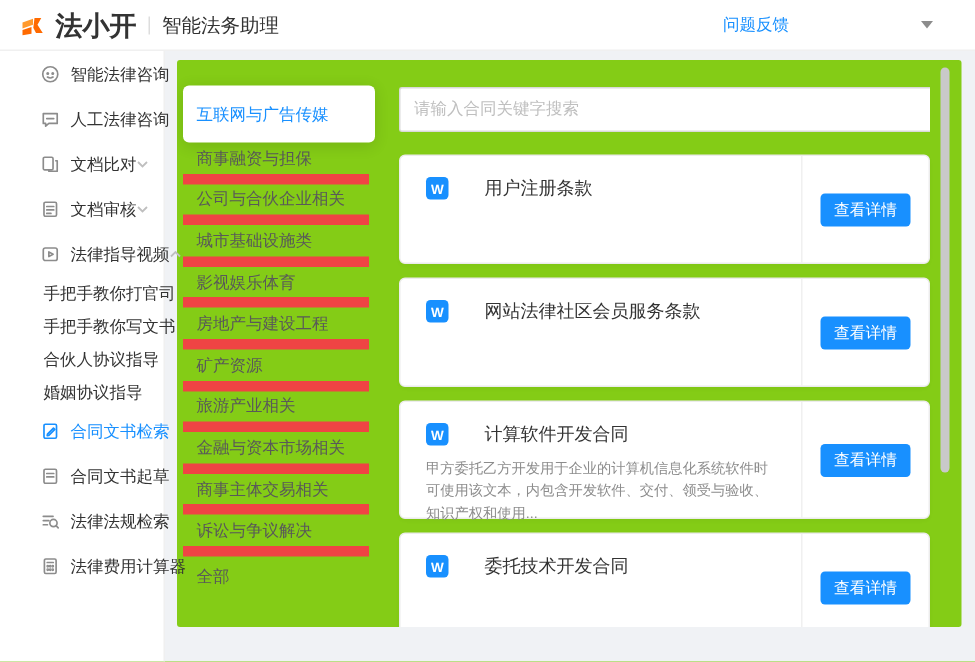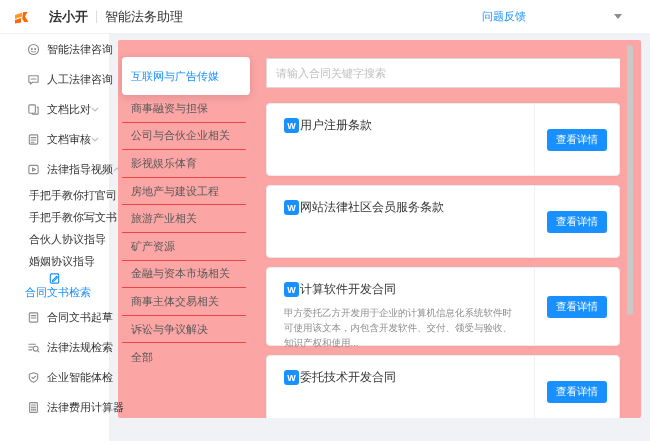--- a/index.html
+++ b/index.html
@@ -8,56 +8,56 @@
     font-family:"Liberation Sans","DejaVu Sans",sans-serif;
     background:#f0f2f5; color:#333; overflow:hidden; position:relative;
   }
   
   .header {
     position:absolute; top:0; left:0; width:650px; height:34px;
     background:#fff; border-bottom:1px solid #f0f0f0;
     display:flex; align-items:center; padding:0 14px; z-index:30;
   }
   .logo-mark { width:18px; height:14px; display:block; }
-  .brand { font-size:13px; font-weight:bold; color:#333; margin-left:17px; }
+  .brand { font-size:18px; font-weight:bold; color:#333; margin-left:5px; }
   .hdr-divider { width:1px; height:12px; background:#ddd; margin:0 8px; }
   .app-title { font-size:13px; color:#333; }
   .hdr-right { margin-left:auto; display:flex; align-items:center; }
   .feedback { font-size:11px; color:#1890ff; cursor:pointer; margin-right:88px; }
   .caret { width:0; height:0; border-left:4px solid transparent; border-right:4px solid transparent; border-top:5px solid #8c8c8c; margin-right:14px; }
   
   .sidebar {
     position:absolute; top:34px; left:0; width:110px; bottom:0;
     background:#fff; border-right:1px solid #f0f0f0; z-index:20; padding-top:0;
   }
   .side-item { height:30px; display:flex; align-items:center; padding:0 27px; font-size:11px; color:#333; cursor:pointer; }
   .side-item .icn { width:13px; height:13px; flex:0 0 13px; display:flex; align-items:center; }
   .side-item .lbl { margin-left:7px; white-space:nowrap; }
   .side-item .chev { margin-left:auto; display:flex; }
-  .side-item.active { color:#1890ff;flex-direction:column; }
+  .side-item.active { color:#1890ff; }
   .side-sub { height:22px; display:flex; align-items:center; padding-left:29px; font-size:11px; color:#333; cursor:pointer; white-space:nowrap; }
   svg.ic { stroke:#8c8c8c; fill:none; stroke-width:1.2; stroke-linecap:round; stroke-linejoin:round; }
   .active svg.ic { stroke:#1890ff; }
   svg.chv { stroke:#bfbfbf; fill:none; stroke-width:1.2; }
   
   .panel {
     position:absolute; left:118px; top:40px; width:523px; height:378px;
-    background:#fca5a5; border-radius:2px; overflow:hidden; z-index:5;
+    background:#84cc16; border-radius:2px; overflow:hidden; z-index:5;
   }
   
   .cat-list { position:absolute; left:4px; top:0; width:128px; }
   .cat-selected {
     margin-top:17px; height:38px; width:128px; background:#fff; border-radius:4px;
     box-shadow:0 2px 10px rgba(0,0,0,0.12);
     display:flex; align-items:center; padding-left:9px;
     font-size:11px; color:#1890ff; cursor:pointer; position:relative; z-index:2;
   }
   .cat-item {
     height:27.6px; display:flex; align-items:center; padding-left:9px;
-    font-size:11px; color:#595959; border-bottom:1px solid #ef4444; cursor:pointer;
+    font-size:11px; color:#595959; border-bottom:7px solid #ef4444; cursor:pointer;
     width:124px; white-space:nowrap;
   }
   .cat-item:last-child { border-bottom:none; }
   
   .content { position:absolute; left:148px; top:18px; width:354px; }
   .search-row { display:flex; height:30px;flex-direction:column; }
   .search-input {
     flex:1; border:1px solid #d9d9d9; border-right:none; border-radius:2px 0 0 2px;
     font-size:11px; padding:0 9px; color:#333; outline:none;
     font-family:"Liberation Sans","DejaVu Sans",sans-serif;
@@ -72,21 +72,21 @@
   .card {
     position:relative; border:1px solid #ececec; border-radius:4px; background:#fff;
     height:73px; box-shadow:0 1px 3px rgba(0,0,0,0.03); padding:13px 100px 0 17px;
   }
   .card.tall { height:79px; }
   .card-head { display:flex; align-items:center; }
   .wicon {
     width:15px; height:15px; background:#1890ff; border-radius:3px; color:#fff;
     font-size:9px; font-weight:bold; display:flex; align-items:center; justify-content:center; flex:0 0 15px;
   }
-  .card-title { font-size:12px; color:#333; font-weight:500; margin-left:1px; white-space:nowrap;font-family:Liberation Serif, serif; }
+  .card-title { font-size:12px; color:#333; font-weight:500; margin-left:24px; white-space:nowrap;font-family:Liberation Serif, serif; }
   .card-desc { margin-top:7px; font-size:9.5px; line-height:15px; color:#8c8c8c; }
   .card-right {
     position:absolute; right:0; top:0; bottom:0; width:85px;
     border-left:1px solid #f0f0f0; display:flex; align-items:center; justify-content:center;
   }
   .detail-btn {
     background:#1890ff; color:#fff; border:none; border-radius:3px;
     font-size:10.5px; padding:4px 9px; cursor:pointer;
     font-family:Liberation Sans, sans-serif;
   }
@@ -214,29 +214,20 @@
           <line x1="2" y1="3.5" x2="9" y2="3.5"></line>
           <line x1="2" y1="6.5" x2="6" y2="6.5"></line>
           <line x1="2" y1="9.5" x2="5" y2="9.5"></line>
           <circle cx="9.3" cy="8.3" r="2.6"></circle>
           <line x1="11.2" y1="10.2" x2="12.7" y2="11.7"></line>
         </svg>
     </span>
     <span class="lbl">法律法规检索</span>
   </div>
 
-  <div class="side-item">
-    <span class="icn">
-      <svg class="ic" width="13" height="13" viewBox="0 0 14 14">
-          <path d="M7 1.8 L11.5 3.4 V7.2 C11.5 10.2 7 12.2 7 12.2 C7 12.2 2.5 10.2 2.5 7.2 V3.4 Z"></path>
-          <path d="M5.3 6.8 L6.6 8.1 L9 5.7"></path>
-        </svg>
-    </span>
-    <span class="lbl">企业智能体检</span>
-  </div>
 
   <div class="side-item">
     <span class="icn">
       <svg class="ic" width="13" height="13" viewBox="0 0 14 14">
           <rect x="2.8" y="1.8" width="8.4" height="10.4" rx="1"></rect>
           <line x1="4.8" y1="4.3" x2="9.2" y2="4.3"></line>
           <circle cx="5.2" cy="7" r="0.4" fill="#8c8c8c"></circle>
           <circle cx="7" cy="7" r="0.4" fill="#8c8c8c"></circle>
           <circle cx="8.8" cy="7" r="0.4" fill="#8c8c8c"></circle>
           <circle cx="5.2" cy="9.5" r="0.4" fill="#8c8c8c"></circle>
@@ -248,24 +239,25 @@
   </div>
 
 </div>
 
 <div class="panel">
 
   <div class="cat-list">
     <div class="cat-selected">互联网与广告传媒</div>
     <div class="cat-item">商事融资与担保</div>
     <div class="cat-item">公司与合伙企业相关</div>
+    <div class="cat-item">城市基础设施类</div>
     <div class="cat-item">影视娱乐体育</div>
     <div class="cat-item">房地产与建设工程</div>
+    <div class="cat-item">矿产资源</div>
     <div class="cat-item">旅游产业相关</div>
-    <div class="cat-item">矿产资源</div>
     <div class="cat-item">金融与资本市场相关</div>
     <div class="cat-item">商事主体交易相关</div>
     <div class="cat-item">诉讼与争议解决</div>
     <div class="cat-item">全部</div>
   </div>
 
   <div class="content">
 
     <div class="search-row">
       <input class="search-input" type="text" placeholder="请输入合同关键字搜索" style="">

